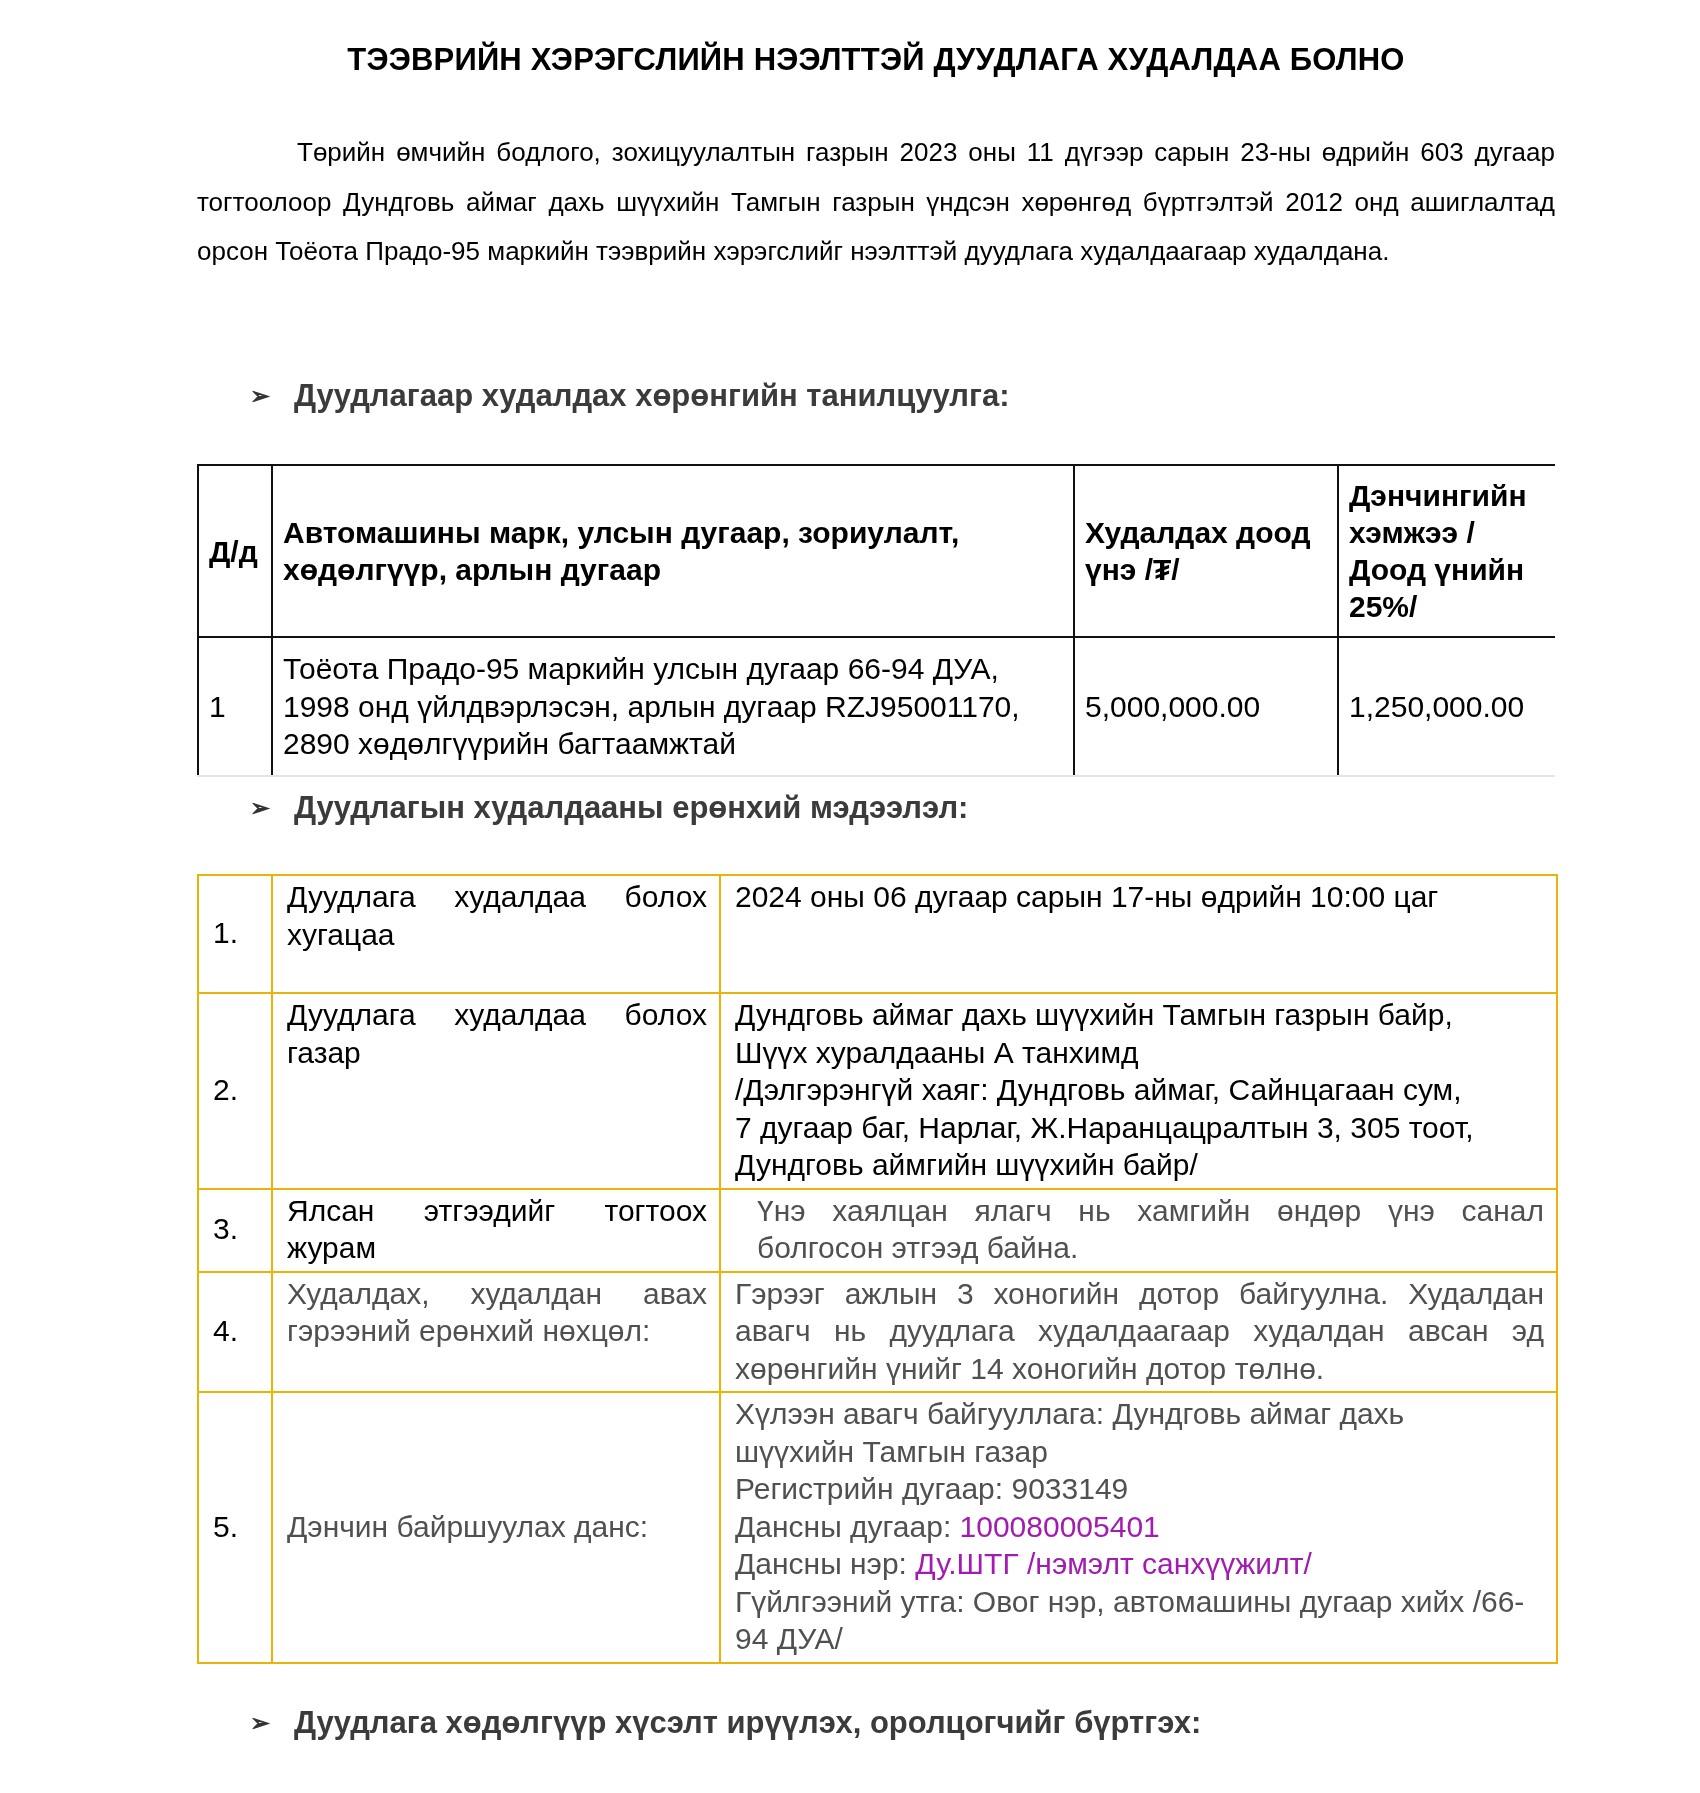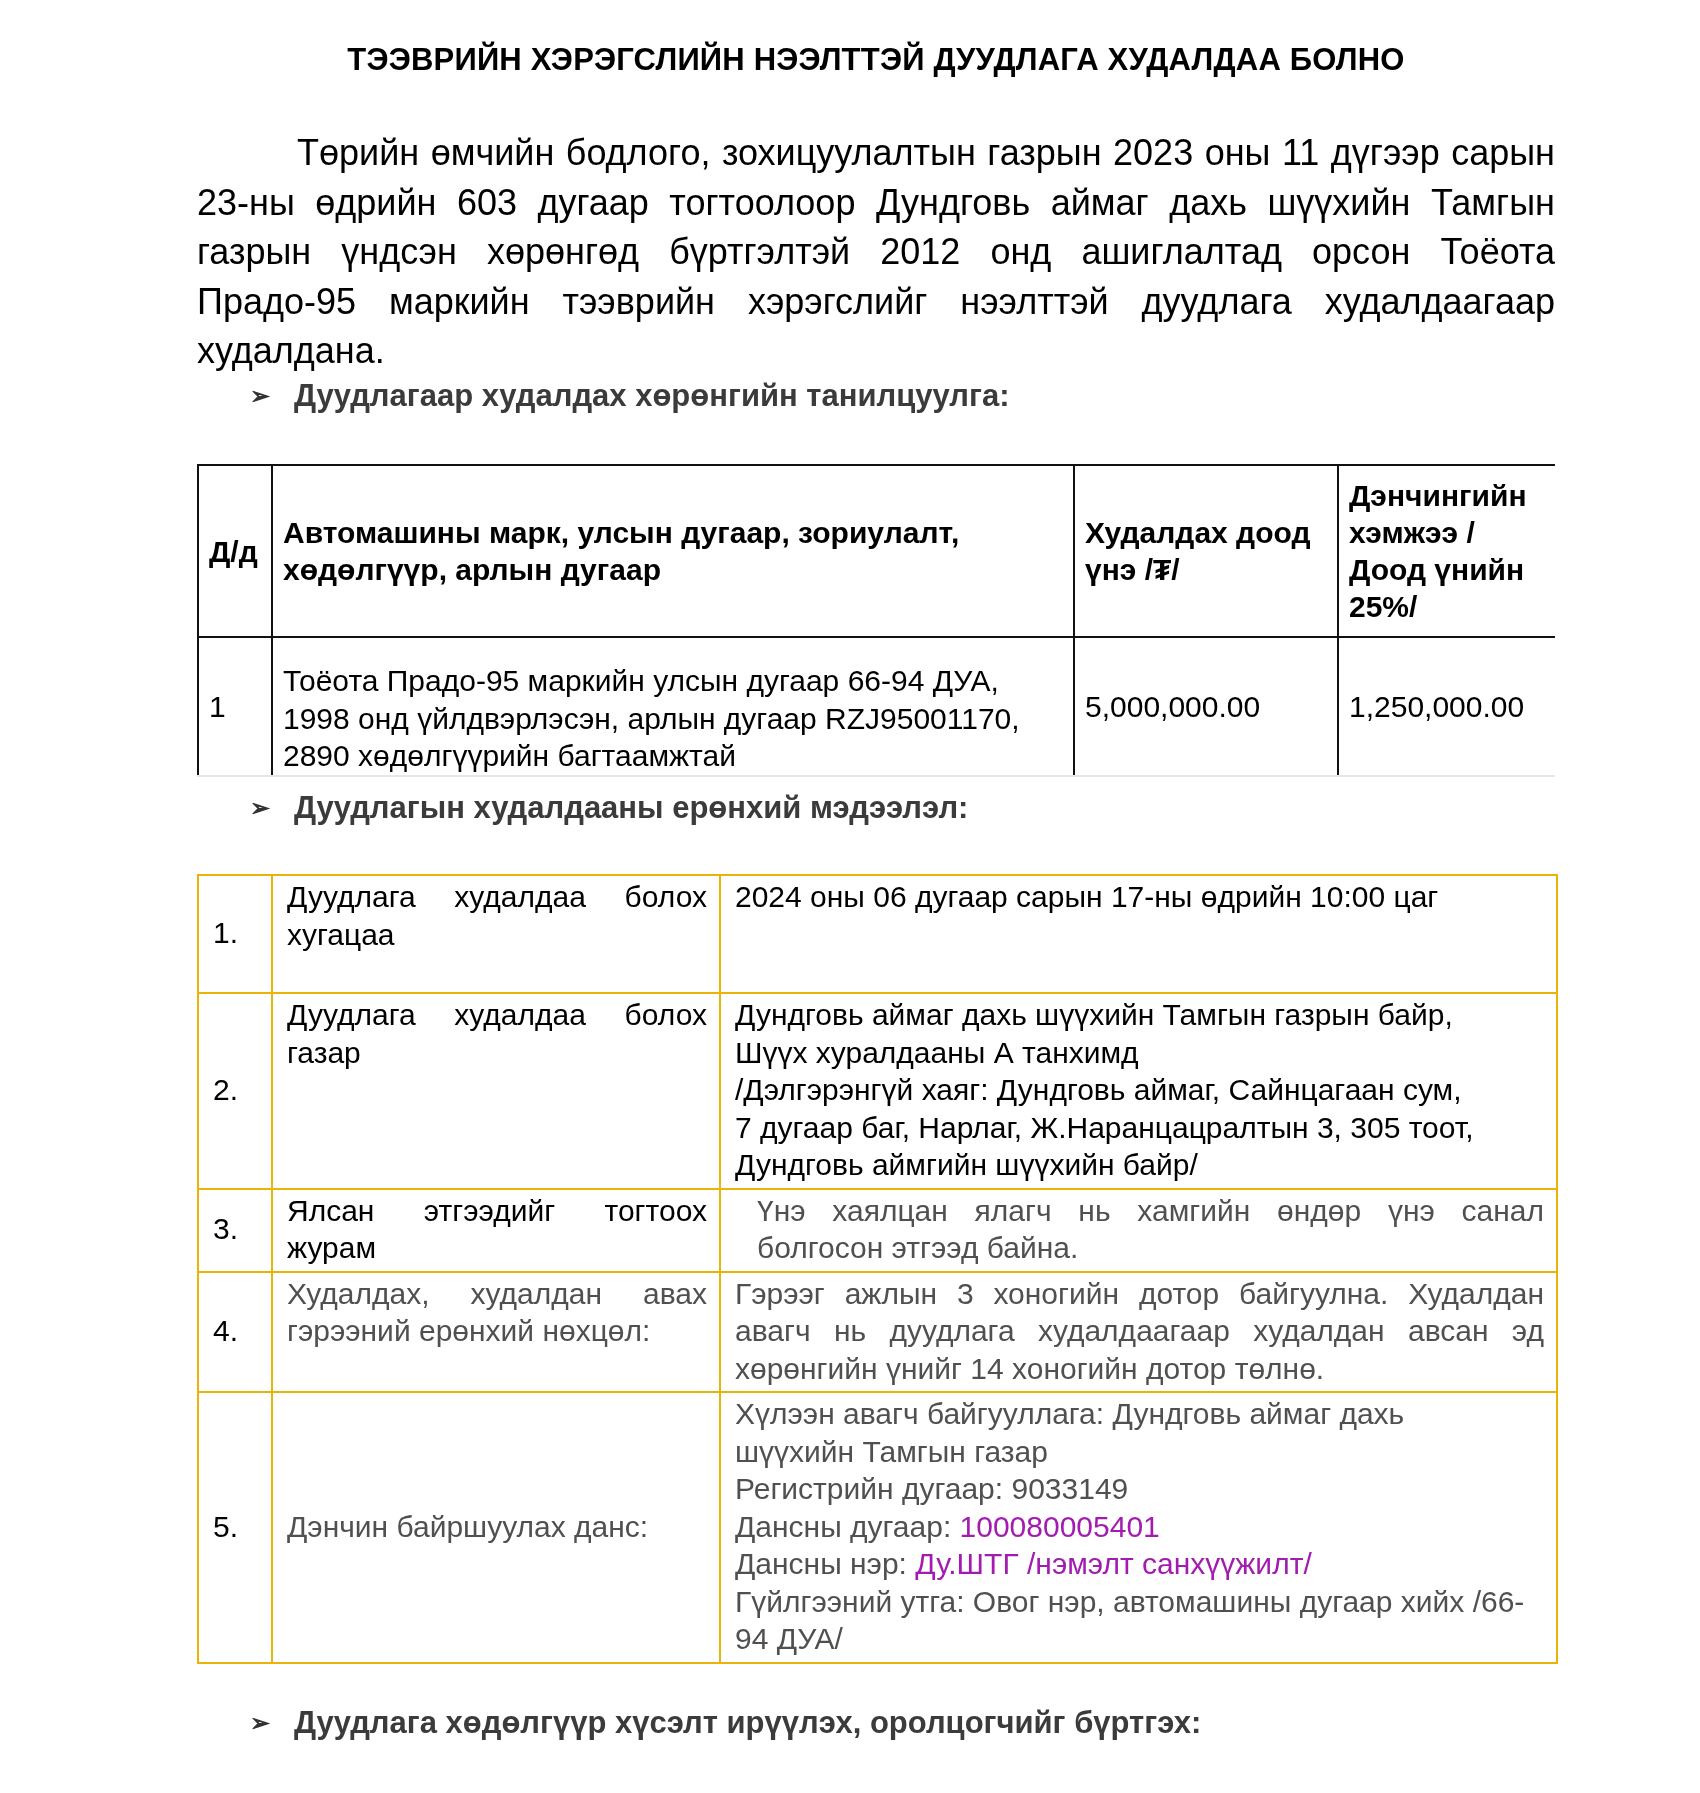--- a/index.html
+++ b/index.html
@@ -6,21 +6,21 @@
     body {
       width: 1700px; height: 1793px; position: relative; overflow: hidden;
       font-family: "Liberation Sans", sans-serif; color: #000;
     }
     .title {
       position: absolute; left: 0; top: 42px; width: 1752px; text-align: center;
       font-weight: bold; font-size: 31px; letter-spacing: 0.2px;
     }
     .intro {
       position: absolute; left: 197px; top: 128px; width: 1358px;
-      font-size: 36px; line-height: 49.5px; text-align: justify;
+      font-size: 26px; line-height: 49.5px; text-align: justify;
       text-indent: 100px;
     }
     .section-head {
       position: absolute; left: 250px; font-weight: bold; font-size: 31px;
       color: #3b3b3b; display: flex; align-items: center;
     }
     .section-head .bullet { width: 44px; display: inline-block; font-size: 24px; color: #333; }
     .sec1 { top: 378px; }
     .sec2 { top: 790px; }
     .sec3 { top: 1705px; }
@@ -28,21 +28,21 @@
     
     .t1wrap {
       position: absolute; left: 197px; top: 464px; width: 1358px; height: 311px;
       overflow: hidden; border-bottom: 2px solid #e6e6e6;
     }
     table.t1 {
       border-collapse: collapse; width: 1362px; font-size: 30px;
     }
     table.t1 td { border: 2px solid #111; vertical-align: middle; padding: 0 10px; margin-left: 36px; }
     table.t1 tr.head td { font-weight: bold; height: 170px; line-height: 37px; }
-    table.t1 tr.row td { height: 170px; line-height: 37.5px; vertical-align: top; padding-top: 24px; }
+    table.t1 tr.row td { height: 170px; line-height: 37.5px; vertical-align: top; padding-top: 12px; }
     table.t1 tr.row td.mid { vertical-align: top; padding-top: 50px; }
     .c-no { width: 52px; }
     .c-desc { width: 780px; }
     .c-price { width: 242px; }
     .c-dep { width: 198px; }
 
     
     table.t2 {
       position: absolute; left: 197px; top: 874px; width: 1361px;
       border-collapse: collapse; font-size: 30px; line-height: 37.5px;

